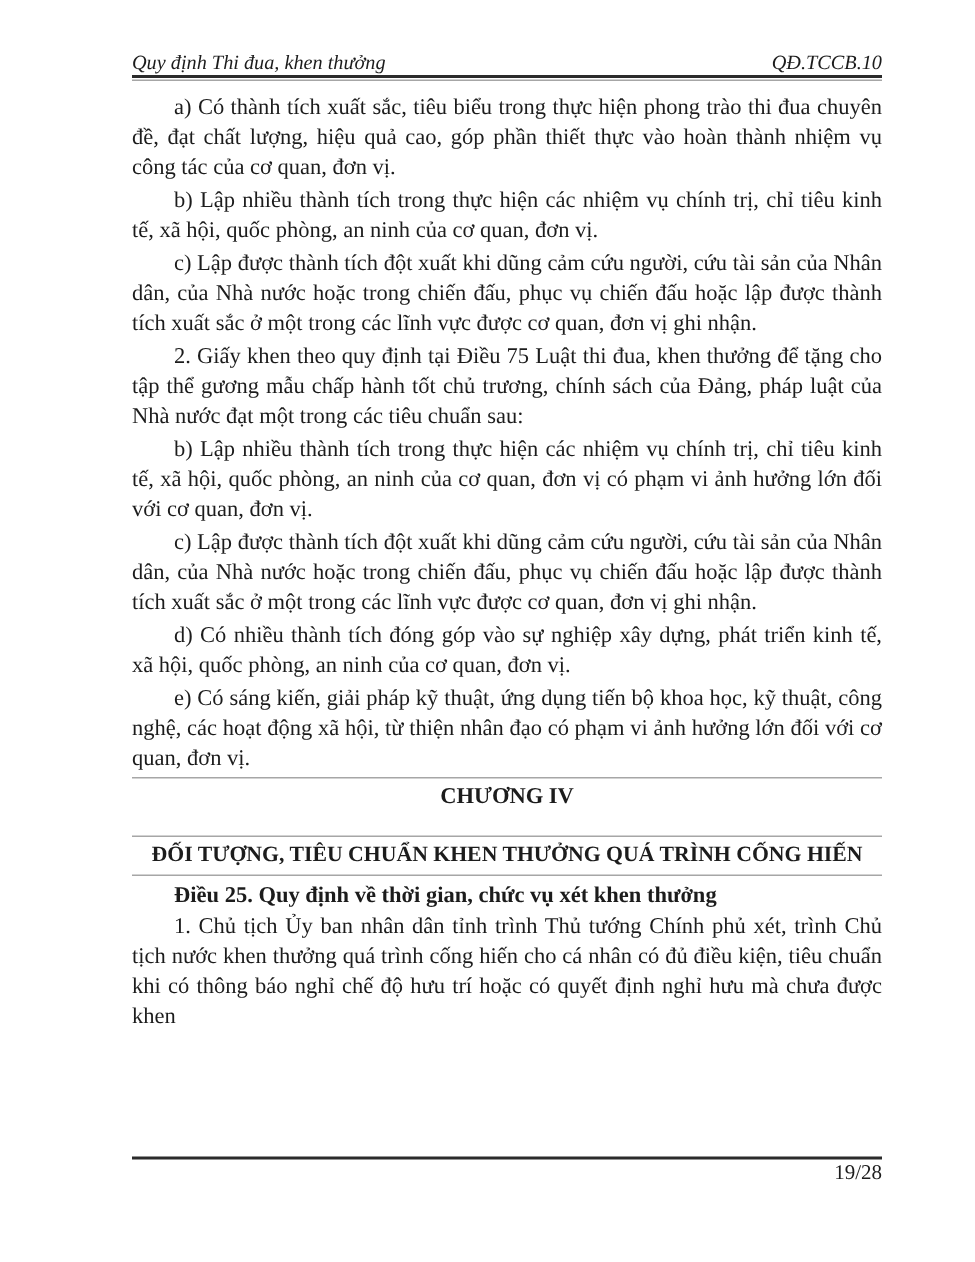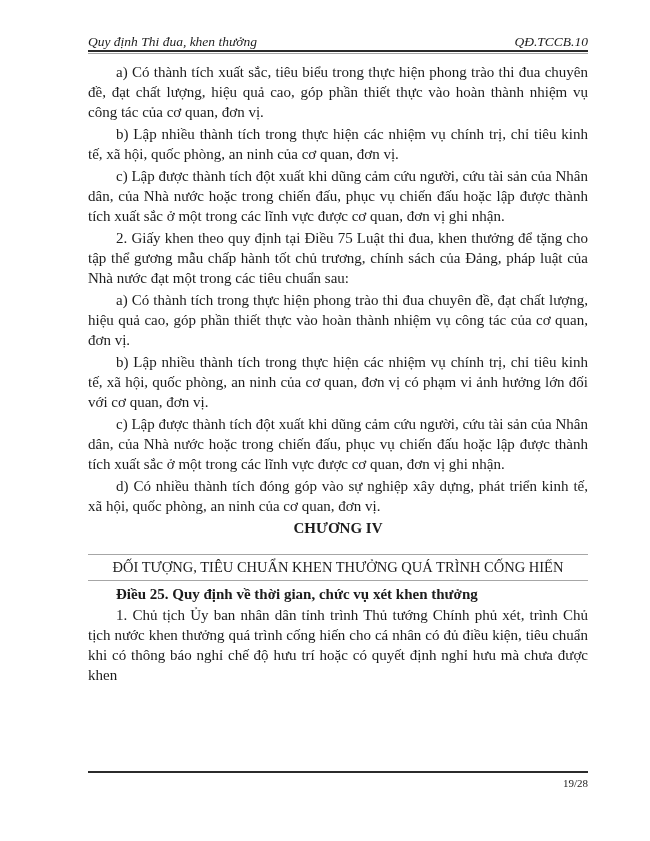--- a/index.html
+++ b/index.html
@@ -55,63 +55,63 @@
   .chapter-title{
     font-weight:bold;
     text-align:center;
     text-indent:0 !important;
     font-size:15px;
     border-bottom:1px solid var(--rule-light);
     padding-bottom:16px;
     margin-bottom:2px !important;
   }
   .chapter-subtitle{
-    font-weight:normal;
+    font-weight:bold;
     text-align:center;
     text-indent:0 !important;
     font-size:14.5px;
     border-bottom:1px solid var(--rule-light);
     padding-bottom:3px;
     margin-bottom:3px !important;
   }
   .article-title{
     font-weight:bold;
     font-size:15px;
     margin-bottom:1px !important;
   }
   .page-footer{
     position:absolute;
     left:88px;right:62px;top:771px;
     border-top:2px solid var(--rule-dark);
     text-align:right;
-    font-size:11px;
+    font-size:14px;
     line-height:14px;
     padding-top:3px;
   }
 </style>
 </head>
 <body>
 
 <div class="page">
 
   <div class="doc-header">
     <span>Quy định Thi đua, khen thưởng</span>
     <span>QĐ.TCCB.10</span>
   </div>
   <div class="doc-header-underline"></div>
 
   <div class="body-text">
     <p>a) Có thành tích xuất sắc, tiêu biểu trong thực hiện phong trào thi đua chuyên đề, đạt chất lượng, hiệu quả cao, góp phần thiết thực vào hoàn thành nhiệm vụ công tác của cơ quan, đơn vị.</p>
     <p>b) Lập nhiều thành tích trong thực hiện các nhiệm vụ chính trị, chỉ tiêu kinh tế, xã hội, quốc phòng, an ninh của cơ quan, đơn vị.</p>
     <p>c) Lập được thành tích đột xuất khi dũng cảm cứu người, cứu tài sản của Nhân dân, của Nhà nước hoặc trong chiến đấu, phục vụ chiến đấu hoặc lập được thành tích xuất sắc ở một trong các lĩnh vực được cơ quan, đơn vị ghi nhận.</p>
     <p>2. Giấy khen theo quy định tại Điều 75 Luật thi đua, khen thưởng để tặng cho tập thể gương mẫu chấp hành tốt chủ trương, chính sách của Đảng, pháp luật của Nhà nước đạt một trong các tiêu chuẩn sau:</p>
-    <p>a) Có thành tích trong thực hiện phong trào thi đua chuyên đề, đạt chất lượng, hiệu quả cao, góp phần thiết thực vào hoàn thành nhiệm vụ công tác của cơ quan, đơn vị.</p>
     <p>b) Lập nhiều thành tích trong thực hiện các nhiệm vụ chính trị, chỉ tiêu kinh tế, xã hội, quốc phòng, an ninh của cơ quan, đơn vị có phạm vi ảnh hưởng lớn đối với cơ quan, đơn vị.</p>
     <p>c) Lập được thành tích đột xuất khi dũng cảm cứu người, cứu tài sản của Nhân dân, của Nhà nước hoặc trong chiến đấu, phục vụ chiến đấu hoặc lập được thành tích xuất sắc ở một trong các lĩnh vực được cơ quan, đơn vị ghi nhận.</p>
     <p>d) Có nhiều thành tích đóng góp vào sự nghiệp xây dựng, phát triển kinh tế, xã hội, quốc phòng, an ninh của cơ quan, đơn vị.</p>
+    <p class="rule-below">e) Có sáng kiến, giải pháp kỹ thuật, ứng dụng tiến bộ khoa học, kỹ thuật, công nghệ, các hoạt động xã hội, từ thiện nhân đạo có phạm vi ảnh hưởng lớn đối với cơ quan, đơn vị.</p>
 
     <p class="chapter-title">CHƯƠNG IV</p>
     <p class="chapter-subtitle">ĐỐI TƯỢNG, TIÊU CHUẨN KHEN THƯỞNG QUÁ TRÌNH CỐNG HIẾN</p>
 
     <p class="article-title">Điều 25. Quy định về thời gian, chức vụ xét khen thưởng</p>
     <p>1. Chủ tịch Ủy ban nhân dân tỉnh trình Thủ tướng Chính phủ xét, trình Chủ tịch nước khen thưởng quá trình cống hiến cho cá nhân có đủ điều kiện, tiêu chuẩn khi có thông báo nghỉ chế độ hưu trí hoặc có quyết định nghỉ hưu mà chưa được khen</p>
   </div>
 
   <div class="page-footer">
     <span>19/28</span>

